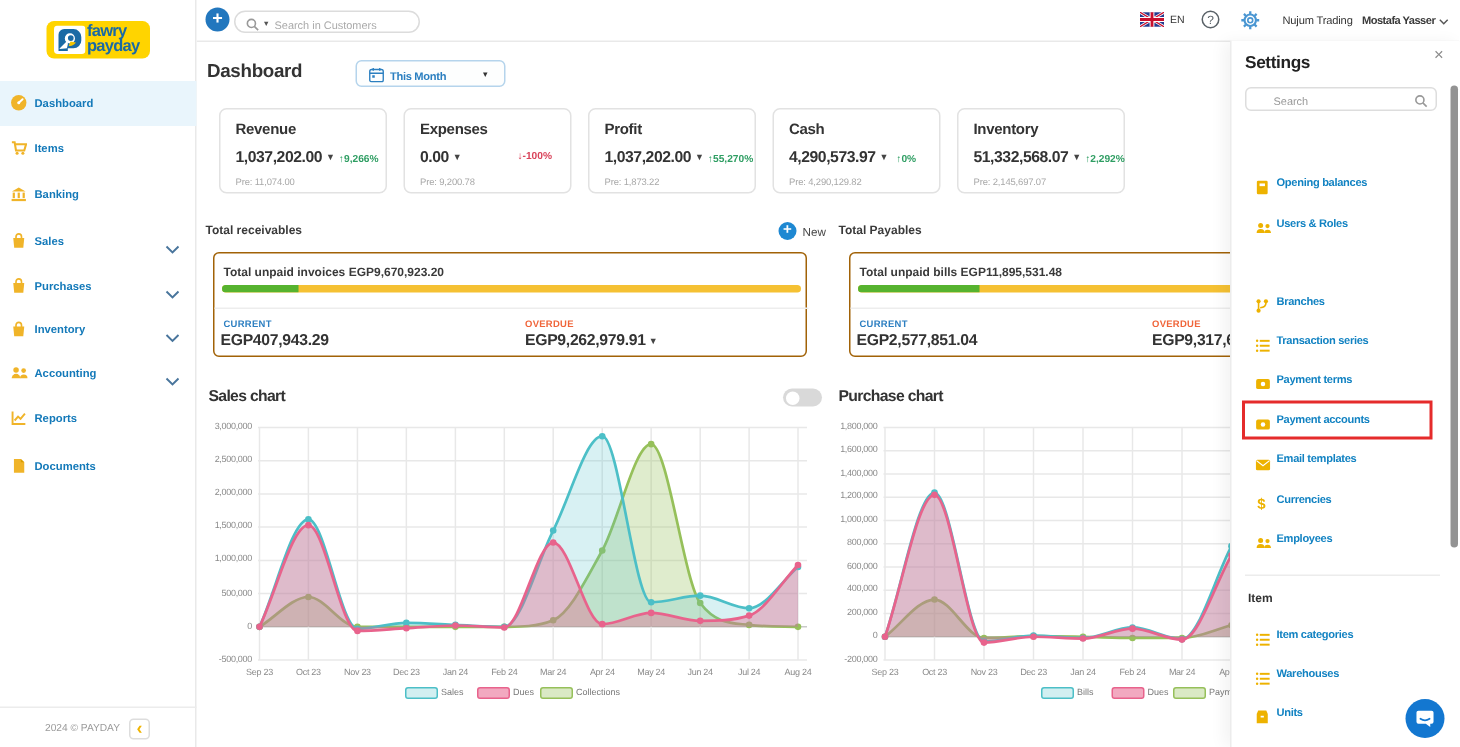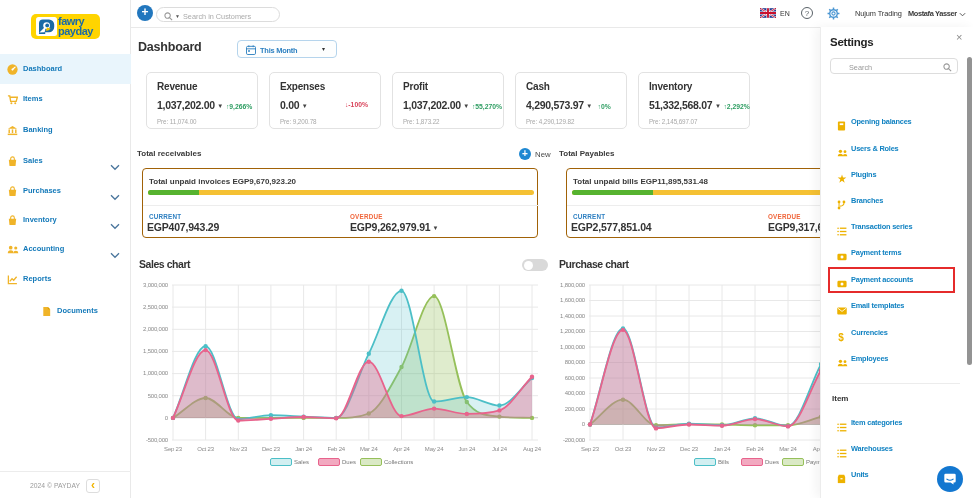--- a/index.html
+++ b/index.html
@@ -150,21 +150,21 @@
           <path d="M1 1.3 L5 5.3 L9 1.3" stroke="#49759c" stroke-width="1.3" fill="none"></path>
         </svg></span>
     </div>
 <div class="sideitem" style="top:264px;">
       <span class="ic"><svg width="11" height="11" viewBox="0 0 12 12">
           <path d="M1.5 1.5 V10.5 H10.8" fill="none" stroke="#f0b429" stroke-width="1.4"></path>
           <path d="M3 8 L5.5 5.2 L7.3 6.8 L10.5 3" fill="none" stroke="#f0b429" stroke-width="1.4"></path>
         </svg></span>
       <span class="lb">Reports</span>
     </div>
-<div class="sideitem" style="top:296px;margin-left:34px;">
+<div class="sideitem" style="top:296px;">
       <span class="ic"><svg width="11" height="11" viewBox="0 0 12 12">
           <path d="M2.5 1 H7.5 L10 3.5 V11 H2.5 Z" fill="#f0b429"></path>
           <path d="M7.5 1 L10 3.5 H7.5 Z" fill="#d89d00"></path>
         </svg></span>
       <span class="lb">Documents</span>
     </div>
 <div class="ab" style="left:0;top:471px;width:131px;height:27px;border-top:1px solid #ececec"></div>
 <span class="ab" style="left:30px;top:482px;font-size:6.8px;color:#9a9a9a">2024 © PAYDAY</span>
 <div class="ab" style="left:86px;top:479px;width:14px;height:14px;border:1px solid #ddd;border-radius:3px;color:#f0b400;font-size:12px;font-weight:900;text-align:center;line-height:11.5px">‹</div>
 
@@ -428,26 +428,20 @@
         </svg></span>
       <span class="lb">Users &amp; Roles</span>
     </div>
 <div class="setitem" style="top:109px">
       <span class="ic"><svg width="9" height="10" viewBox="0 0 10 11">
           <rect x="1" y="0.5" width="8" height="10" rx="1" fill="#edb200"></rect>
           <rect x="3" y="2.5" width="4" height="2" fill="#fff"></rect>
         </svg></span>
       <span class="lb">Opening balances</span>
     </div>
-<div class="setitem" style="top:162px">
-      <span class="ic"><svg width="10" height="10" viewBox="0 0 12 12">
-          <path d="M6 0.5 L7.2 4.2 L11.2 4.2 L8 6.6 L9.2 10.4 L6 8.1 L2.8 10.4 L4 6.6 L0.8 4.2 L4.8 4.2 Z" fill="#edb200"></path>
-        </svg></span>
-      <span class="lb">Plugins</span>
-    </div>
 <div class="setitem" style="top:188px">
       <span class="ic"><svg width="9" height="10" viewBox="0 0 11 12">
           <circle cx="2.5" cy="2.2" r="1.7" fill="#edb200"></circle>
           <circle cx="8.5" cy="2.2" r="1.7" fill="#edb200"></circle>
           <circle cx="2.5" cy="9.8" r="1.7" fill="#edb200"></circle>
           <path d="M2.5 3.5 V9.8 M8.5 3.5 Q8.5 7 3.8 7.4" stroke="#edb200" stroke-width="1.3" fill="none"></path>
         </svg></span>
       <span class="lb">Branches</span>
     </div>
 <div class="setitem" style="top:214px">

